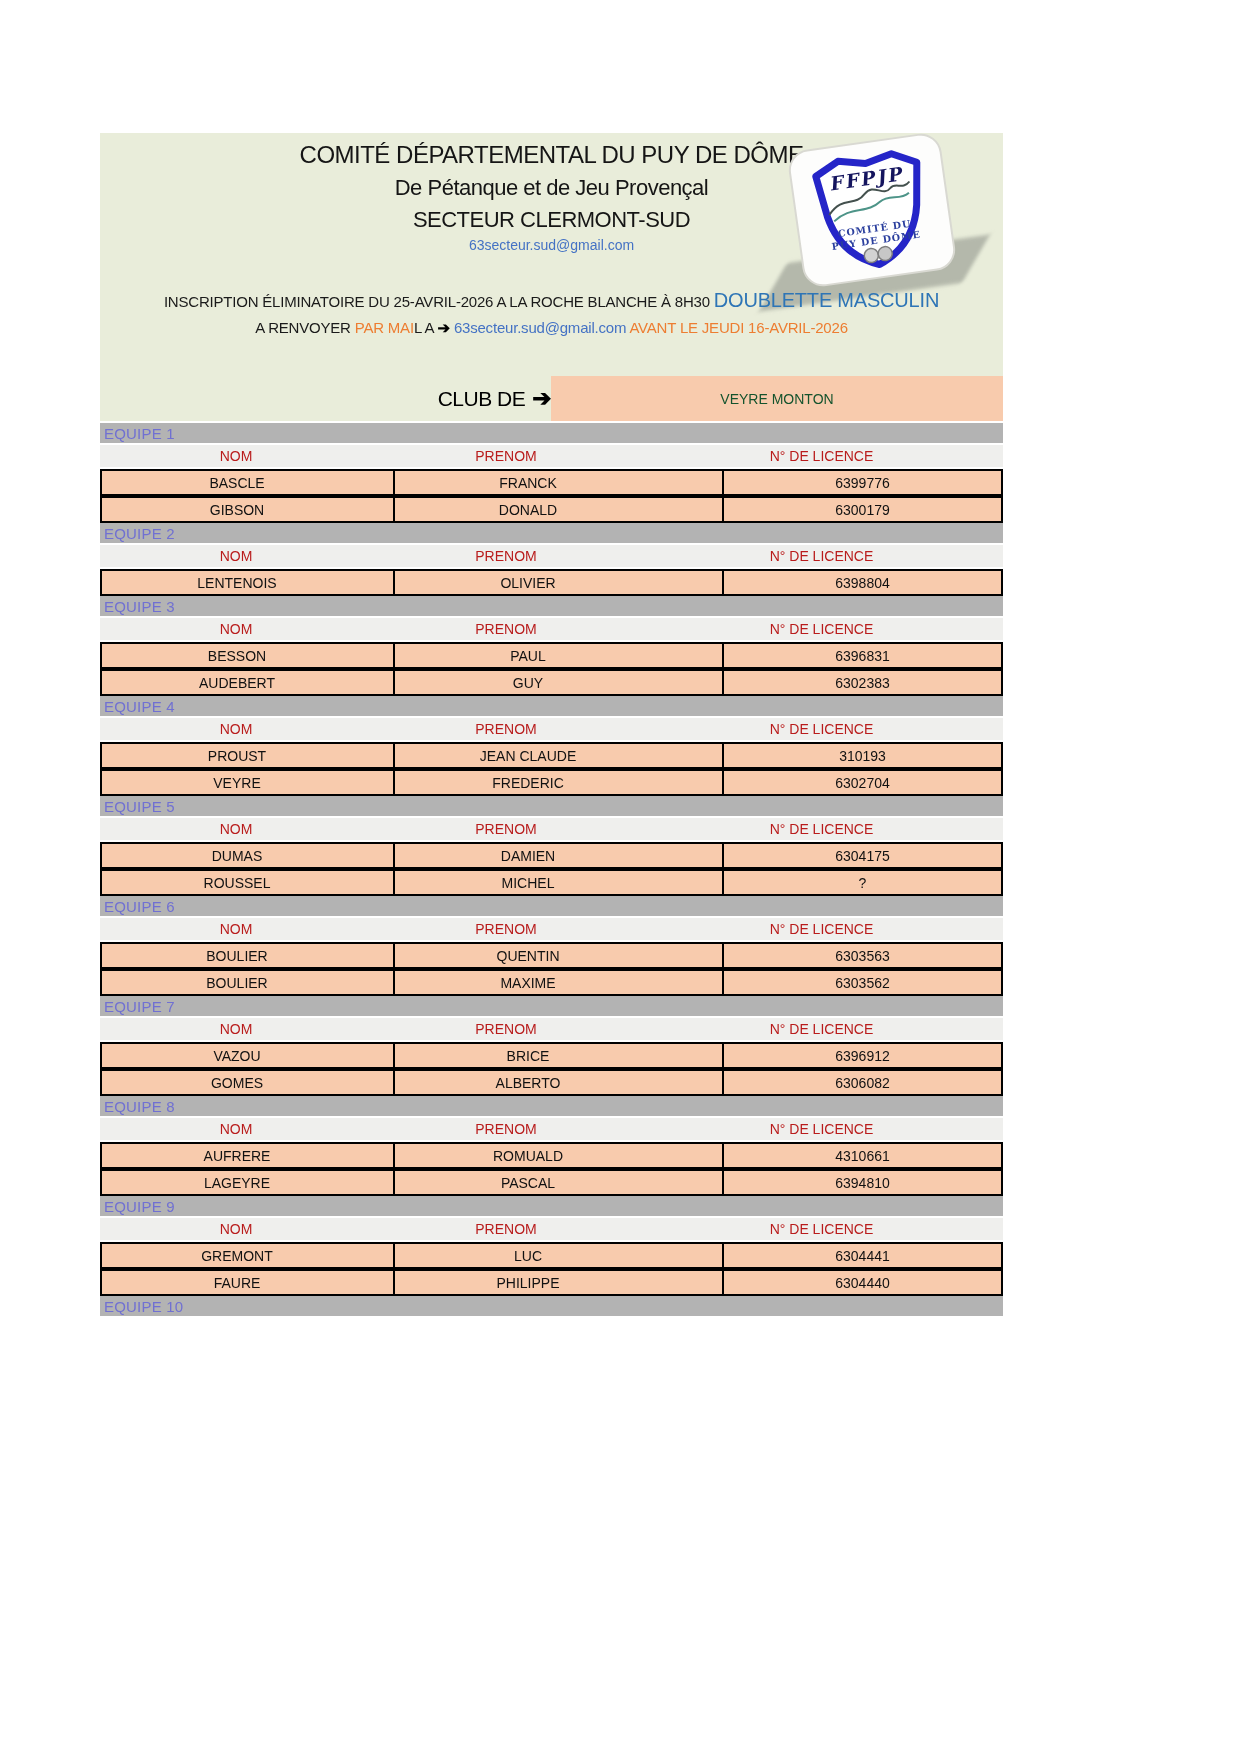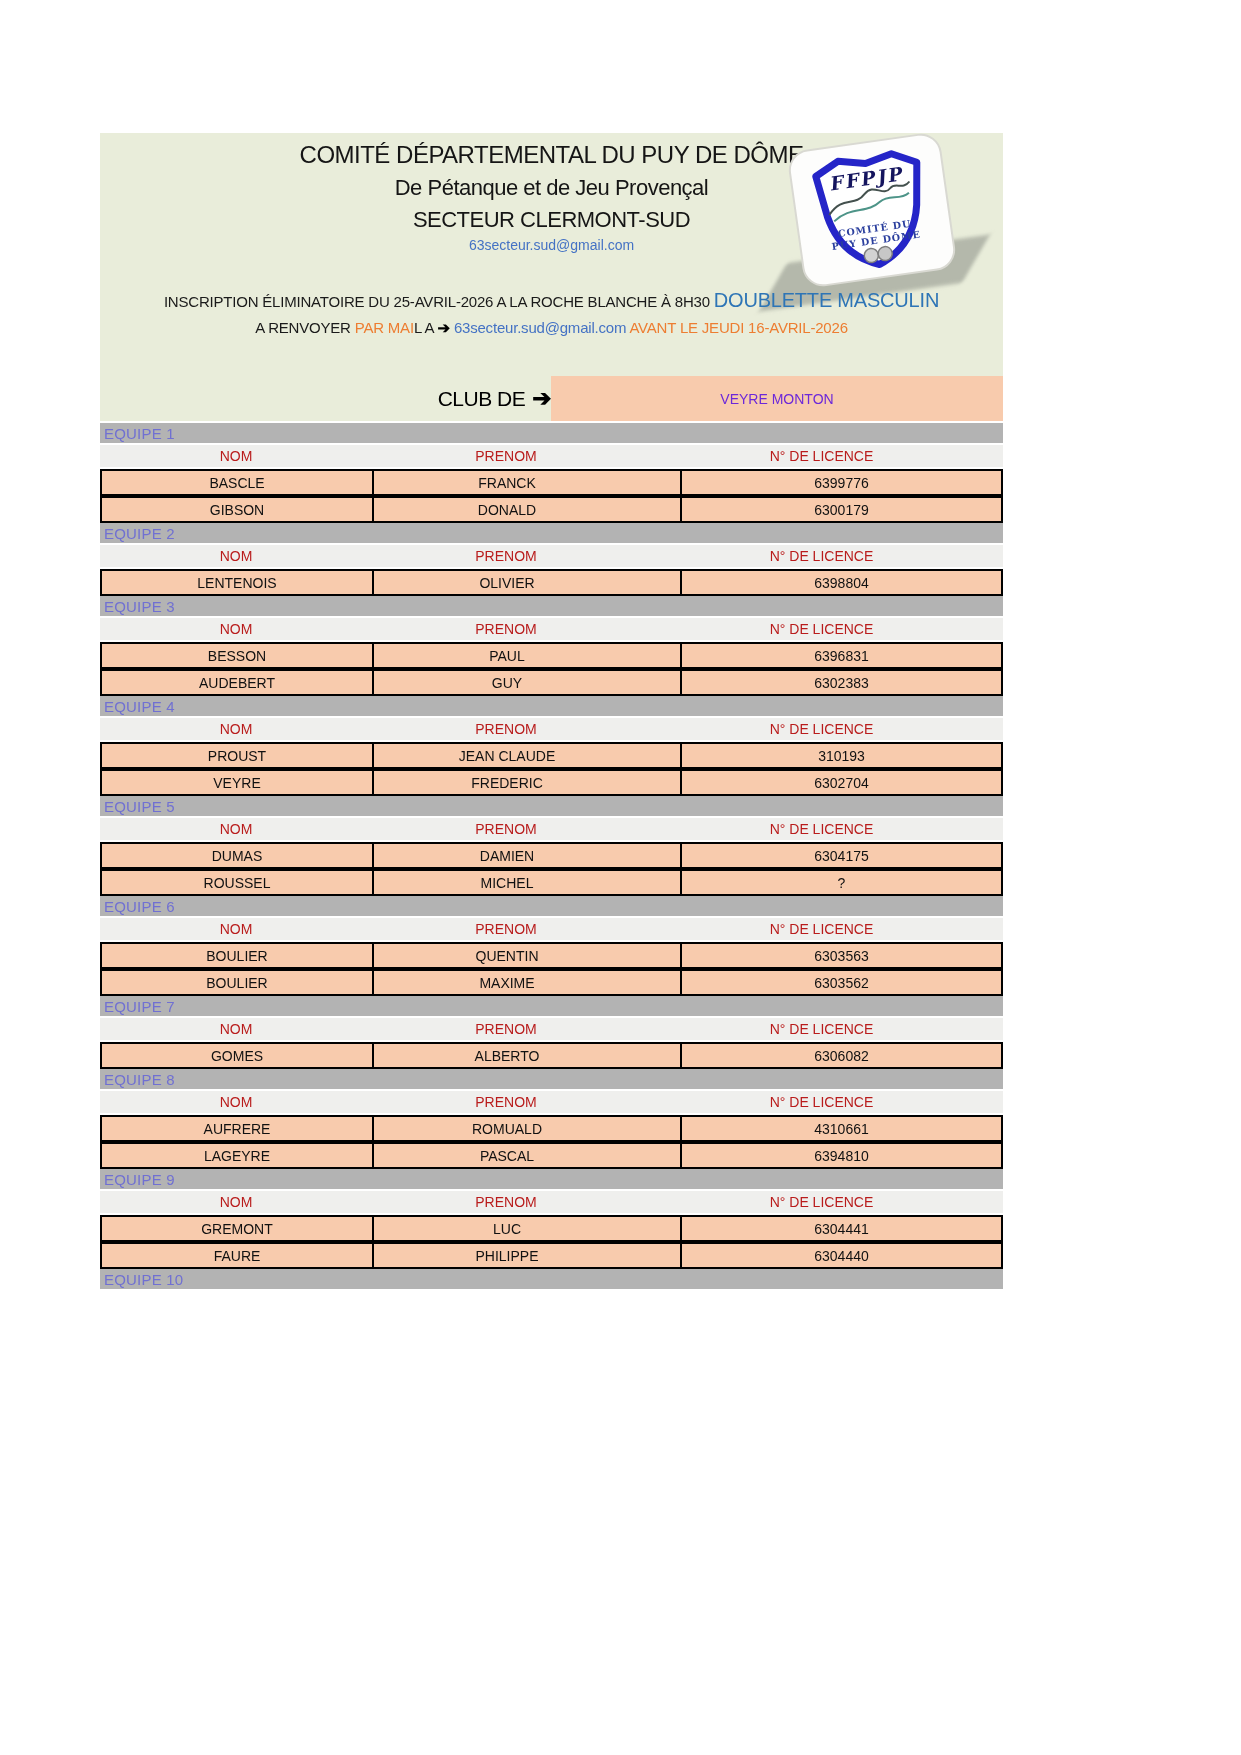--- a/index.html
+++ b/index.html
@@ -36,35 +36,35 @@
   .blue-link{color:#4472c4;cursor:pointer;}
   .arrow-glyph{font-weight:bold;color:#000;}
 
   
   .club-row{position:absolute;top:243px;left:0;width:100%;height:45px;display:flex;}
   .club-label{width:451px;display:flex;align-items:center;justify-content:flex-end;
     gap:7px;box-sizing:border-box;font-size:21px;font-weight:500;
     letter-spacing:-0.5px;color:#000;}
   .club-label .arrow-glyph{font-size:23px;}
   .club-value{flex:1;background:#f8cbad;display:flex;align-items:center;
-    justify-content:center;font-size:14px;color:#6d28d9;}
+    justify-content:center;font-size:14px;color:#14532d;}
 
   
   #teams{margin-top:2px;}
   .team-bar{height:20px;background:#b3b3b3;margin-bottom:2px;
     display:flex;align-items:center;padding-left:4px;box-sizing:border-box;}
   .team-label{font-size:15px;color:#7070d2;letter-spacing:0.2px;}
   .cols-header{height:22px;background:#efefed;display:flex;align-items:center;
     font-size:14px;color:#b91c1c;margin-bottom:2px;}
   .col{text-align:center;box-sizing:border-box;}
   .col.c1{width:272px;}
   .col.c2{width:268px;}
   .col.c3{flex:1;}
   .player-row{height:27px;box-sizing:border-box;border:2px solid #000;
-    background:#f8cbad;display:flex;font-size:14px;color:#111;}
+    background:#f8cbad;display:flex;font-size:14px;color:#111;gap:21px;}
   .cell{display:flex;align-items:center;justify-content:center;box-sizing:border-box;}
   .cell.c1{width:270px;}
   .cell.c2{width:268px;border-left:2px solid #000;}
   .cell.c3{flex:1;border-left:2px solid #000;margin-left:40px;}
 </style>
 </head>
 <body>
 
 <div class="sheet">
   <div class="content">
@@ -240,20 +240,25 @@
   <section class="team">
     <div class="team-bar">
       <span class="team-label">EQUIPE 7</span>
     </div>
     <div class="cols-header">
       <div class="col c1">NOM</div>
       <div class="col c2">PRENOM</div>
       <div class="col c3">N° DE LICENCE</div>
     </div>
 
+  <div class="player-row">
+    <div class="cell c1">VAZOU</div>
+    <div class="cell c2">BRICE</div>
+    <div class="cell c3">6396912</div>
+  </div>
 
   <div class="player-row">
     <div class="cell c1">GOMES</div>
     <div class="cell c2">ALBERTO</div>
     <div class="cell c3">6306082</div>
   </div>
 </section>
 
   <section class="team">
     <div class="team-bar">

